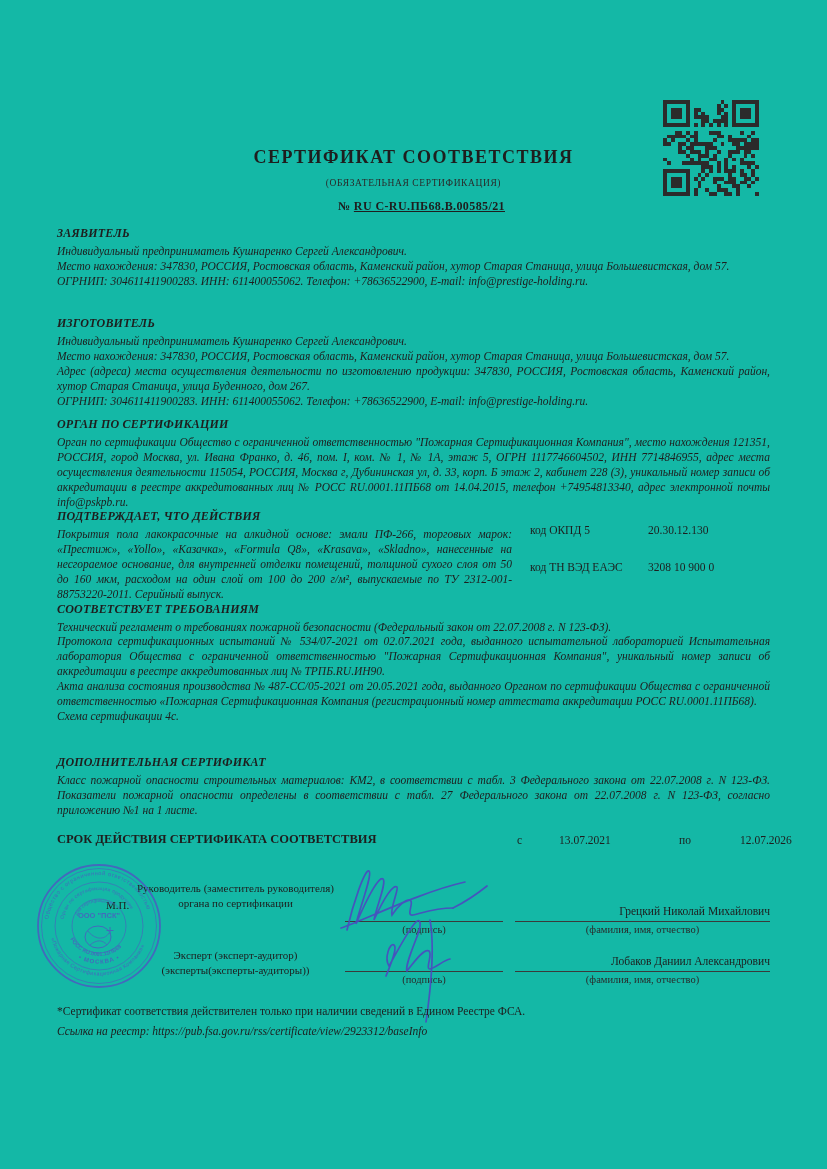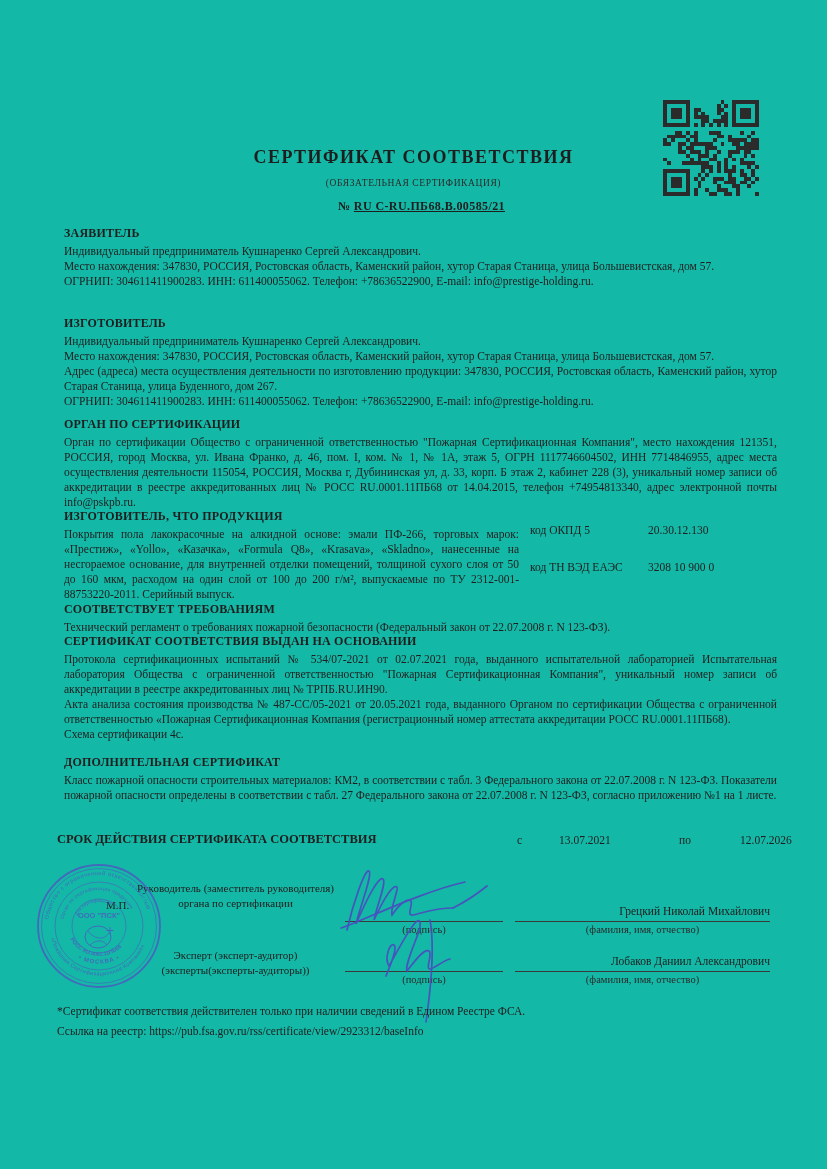--- a/index.html
+++ b/index.html
@@ -9,38 +9,38 @@
     font-family:"Liberation Serif","DejaVu Serif",serif;
     color:#1e1e1e;
   }
   .abs{position:absolute;}
   .center{text-align:center;}
   .doc-title{left:0;right:0;top:147px;font-size:18px;font-weight:bold;letter-spacing:1.5px;}
   .doc-subtitle{left:0;right:0;top:178px;font-size:9.5px;letter-spacing:.6px;color:#2a2a2a;}
   .doc-number{left:0;right:0;top:199px;font-size:12px;font-weight:bold;letter-spacing:.4px;padding-left:16px;}
   .doc-number .num{text-decoration:underline;}
   .qr{left:663px;top:100px;width:96px;height:96px;}
-  .section{left:64px;width:713px;}
+  .section{left:57px;width:713px;font-style:italic;}
   .sec-h{font-size:12px;font-weight:bold;letter-spacing:.2px;margin:0 0 3px 0;}
   .body-p{font-size:11.5px;line-height:15px;text-align:justify;margin:0;}
   .body-p.nj{text-align:left;}
   .prod-desc{width:455px;}
   .code-row{position:absolute;left:530px;width:245px;font-size:11.5px;display:flex;}
   .code-label{width:118px;flex:none;}
   .code-value{flex:1;}
   .validity{left:57px;top:832px;width:713px;}
   .validity .vh{position:absolute;left:0;top:0;font-size:12.5px;font-weight:bold;}
   .validity .vt{position:absolute;top:2px;font-size:11.5px;}
   .sig-label{position:absolute;font-size:11px;line-height:15px;text-align:center;}
   .sig-line{position:absolute;border-top:1.2px solid #3a3a3a;height:0;}
   .sig-caption{position:absolute;font-size:10.5px;text-align:center;color:#2a2a2a;}
   .sig-name{position:absolute;font-size:11.5px;text-align:right;}
   .mp{position:absolute;left:106px;top:899px;font-size:11px;}
   .footer-note{left:57px;top:1005px;font-size:11.5px;}
-  .footer-link{left:57px;top:1025px;font-size:11.5px;}
+  .footer-link{left:57px;top:1025px;font-size:11.5px;font-style:italic;}
   .stamp{left:34px;top:861px;width:130px;height:130px;opacity:.88;}
   .signature-svg{pointer-events:none;}
 </style>
 </head>
 <body>
 
 <div class="page">
 
   <svg class="abs qr" id="qr-svg" viewBox="0 0 100 100" shape-rendering="crispEdges">
       <rect x="0" y="0" width="28" height="4" fill="#2b2b2b"></rect>
@@ -270,39 +270,38 @@
     <p class="body-p">Адрес (адреса) места осуществления деятельности по изготовлению продукции: 347830, РОССИЯ, Ростовская область, Каменский район, хутор Старая Станица, улица Буденного, дом 267.</p>
     <p class="body-p nj">ОГРНИП: 304611411900283. ИНН: 611400055062. Телефон: +78636522900, E-mail: info@prestige-holding.ru.</p>
   </div>
 
   <div class="abs section" style="top:417px">
     <div class="sec-h">ОРГАН ПО СЕРТИФИКАЦИИ</div>
     <p class="body-p">Орган по сертификации Общество с ограниченной ответственностью "Пожарная Сертификационная Компания", место нахождения 121351, РОССИЯ, город Москва, ул. Ивана Франко, д. 46, пом. I, ком. № 1, № 1А, этаж 5, ОГРН  1117746604502, ИНН  7714846955, адрес места осуществления деятельности 115054, РОССИЯ, Москва г, Дубининская ул, д. 33, корп. Б этаж 2, кабинет 228 (3), уникальный номер записи об аккредитации в реестре аккредитованных лиц № РОСС RU.0001.11ПБ68 от 14.04.2015, телефон +74954813340, адрес электронной почты info@pskpb.ru.</p>
   </div>
 
   <div class="abs section" style="top:509px">
-    <div class="sec-h">ИЗГОТОВИТЕЛЬ, ЧТО ПРОДУКЦИЯ</div>
+    <div class="sec-h">ПОДТВЕРЖДАЕТ, ЧТО ДЕЙСТВИЯ</div>
     <p class="body-p prod-desc">Покрытия пола лакокрасочные на алкидной основе: эмали ПФ-266, торговых марок: «Престиж», «Yollo», «Казачка», «Formula Q8», «Krasava», «Skladno», нанесенные на несгораемое основание, для внутренней отделки помещений, толщиной сухого слоя от 50 до 160 мкм, расходом на один слой от 100 до 200 г/м², выпускаемые по ТУ 2312-001-88753220-2011. Серийный выпуск.</p>
   </div>
   <div class="code-row" style="top:524px">
     <span class="code-label">код ОКПД 5</span>
     <span class="code-value">20.30.12.130</span>
   </div>
   <div class="code-row" style="top:561px">
     <span class="code-label">код ТН ВЭД ЕАЭС</span>
     <span class="code-value">3208 10 900 0</span>
   </div>
 
   <div class="abs section" style="top:602px">
     <div class="sec-h">СООТВЕТСТВУЕТ ТРЕБОВАНИЯМ</div>
     <p class="body-p nj">Технический регламент о требованиях пожарной безопасности (Федеральный закон от 22.07.2008 г. N 123-ФЗ).</p>
   </div>
 
   <div class="abs section" style="top:634px">
-    <div class="sec-h">СЕРТИФИКАТ СООТВЕТСТВИЯ ВЫДАН НА ОСНОВАНИИ</div>
     <p class="body-p">Протокола сертификационных испытаний № 534/07-2021 от 02.07.2021 года, выданного испытательной лабораторией Испытательная лаборатория Общества с ограниченной ответственностью "Пожарная Сертификационная Компания", уникальный номер записи об аккредитации в реестре аккредитованных лиц № ТРПБ.RU.ИН90.</p>
     <p class="body-p">Акта анализа состояния производства № 487-СС/05-2021 от 20.05.2021 года, выданного Органом по сертификации Общества с ограниченной ответственностью «Пожарная Сертификационная Компания (регистрационный номер аттестата аккредитации РОСС RU.0001.11ПБ68).</p>
     <p class="body-p nj">Схема сертификации 4с.</p>
   </div>
 
   <div class="abs section" style="top:755px">
     <div class="sec-h">ДОПОЛНИТЕЛЬНАЯ СЕРТИФИКАТ</div>
     <p class="body-p">Класс пожарной опасности строительных материалов: КМ2, в соответствии с табл. 3 Федерального закона от 22.07.2008 г. N 123-ФЗ. Показатели пожарной опасности определены в соответствии с табл. 27 Федерального закона от 22.07.2008 г. N 123-ФЗ, согласно приложению №1 на 1 листе.</p>
   </div>
 

